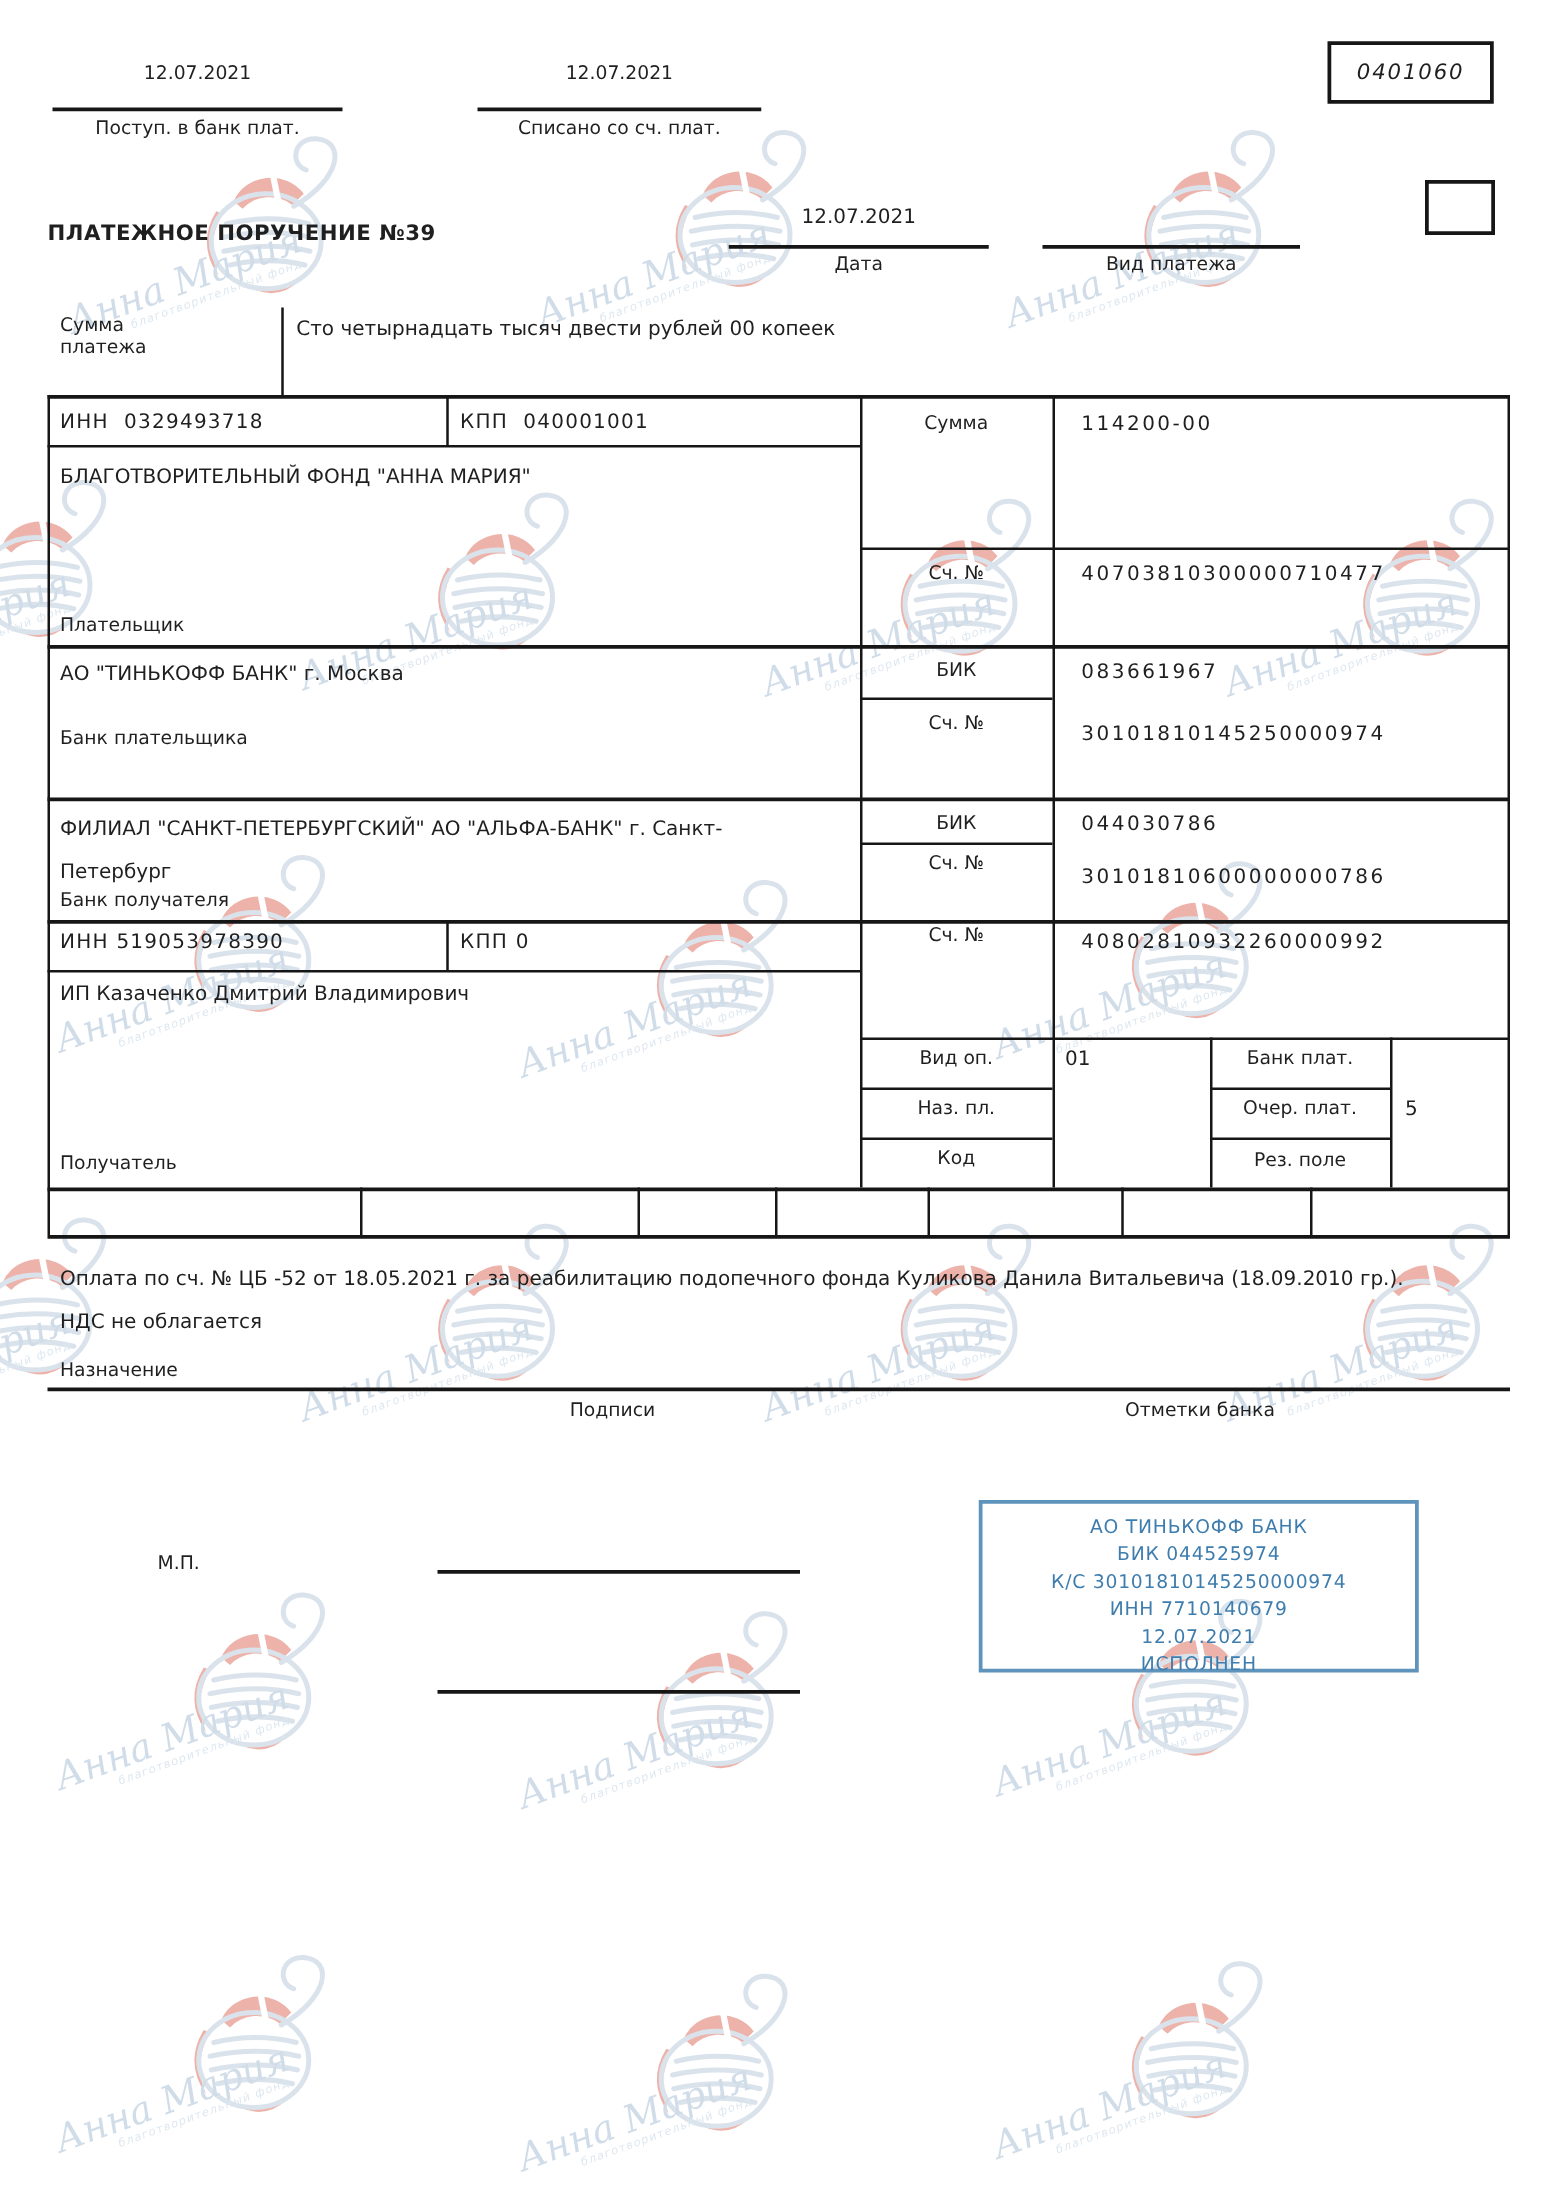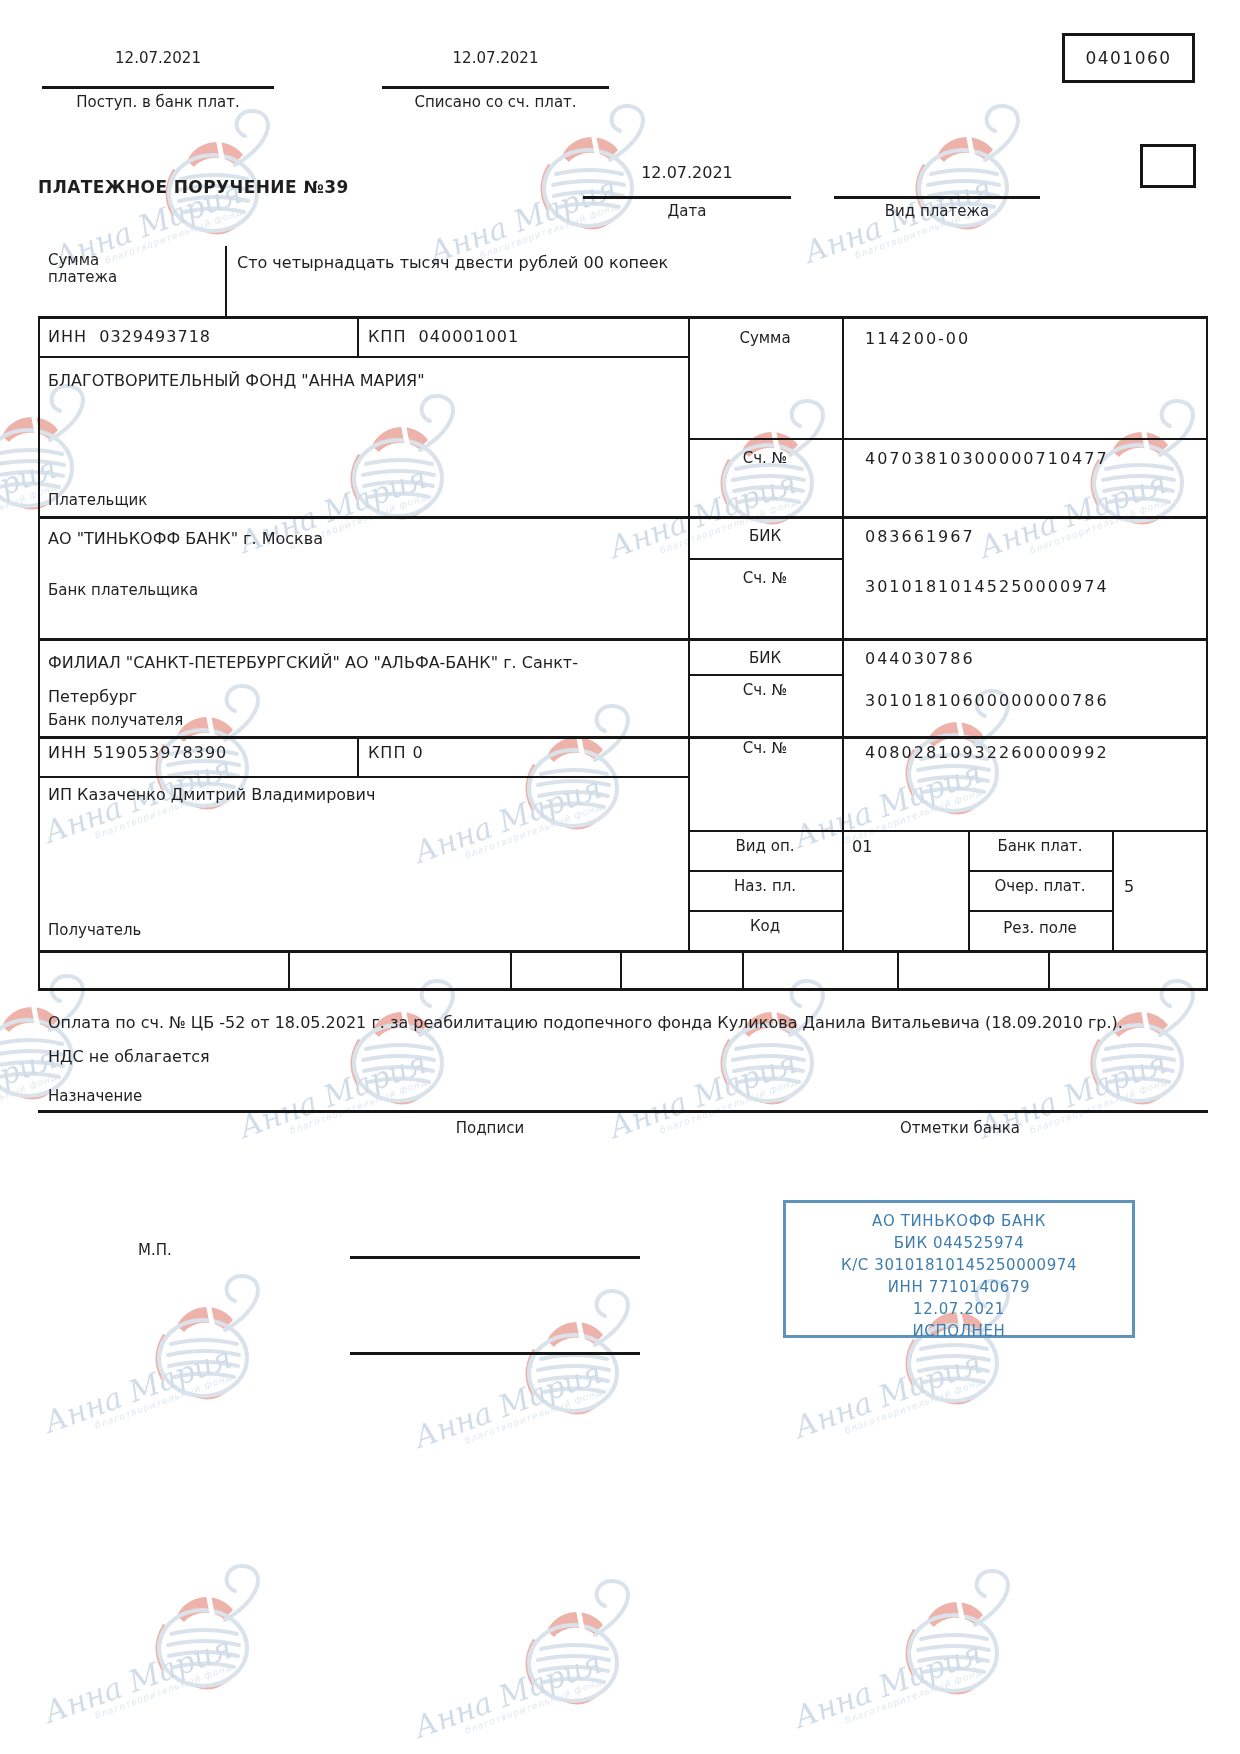--- a/index.html
+++ b/index.html
@@ -10,21 +10,21 @@
   .val{font-size:16px;}
   .sm{font-size:15px;}
   .title{font-size:17px;font-weight:bold;letter-spacing:.4px;}
   .num{letter-spacing:2px;margin-left:13px;}
   .sp1{letter-spacing:1px;}
   .ctr{text-align:center;}
   .hl{position:absolute;height:3px;background:#161616;}
   .hl.thin{height:2px;}
   .vl{position:absolute;width:2px;background:#161616;}
   .box{position:absolute;border:3px solid #161616;}
-  .formcode{font-size:17px;letter-spacing:1.5px;display:flex;align-items:center;justify-content:center;}
+  .formcode{font-size:17px;letter-spacing:1.5px;display:flex;align-items:center;justify-content:center;font-style:italic;}
   
   .wm{position:absolute;opacity:.5;pointer-events:none;}
   .wm-svg{position:absolute;left:40px;top:0;}
   .wm-text{position:absolute;left:-45px;top:98px;transform:rotate(-20deg);width:220px;}
   .wm-script{font-family:"DejaVu Serif",serif;font-style:italic;font-size:30px;color:#a3bcd3;}
   .wm-sub{display:block;margin-left:46px;margin-top:-3px;font-size:9px;letter-spacing:1px;
           font-style:italic;color:#bdd0e0;}
   
   .stamp{position:absolute;left:783px;top:1200px;width:352px;height:138px;
          border:3px solid #5e93bb;color:#3e7dad;text-align:center;font-size:15px;
@@ -272,21 +272,21 @@
   <div class="t sm ctr" style="left:968px;top:878px;width:144px">Очер. плат.</div>
   <div class="t val" style="left:1124px;top:878px">5</div>
   <div class="t sm ctr" style="left:688px;top:918px;width:154px">Код</div>
   <div class="t sm ctr" style="left:968px;top:920px;width:144px">Рез. поле</div>
 
   <div class="t val wrap" style="left:48px;top:1006px;width:1075px;line-height:34px">Оплата по сч. № ЦБ -52 от 18.05.2021 г. за реабилитацию подопечного фонда Куликова Данила Витальевича (18.09.2010 гр.). НДС не облагается</div>
   <div class="t sm" style="left:48px;top:1088px">Назначение</div>
 
   <div class="t sm ctr" style="left:390px;top:1120px;width:200px">Подписи</div>
   <div class="t sm ctr" style="left:860px;top:1120px;width:200px">Отметки банка</div>
-  <div class="t sm" style="left:138px;top:1242px">М.П.</div>
+  <div class="t sm" style="left:126px;top:1242px">М.П.</div>
   <div class="hl" style="left:350px;top:1256px;width:290px"></div>
   <div class="hl" style="left:350px;top:1352px;width:290px"></div>
 
   <div class="stamp">
     <div>АО ТИНЬКОФФ БАНК</div>
     <div>БИК 044525974</div>
     <div>К/С 30101810145250000974</div>
     <div>ИНН 7710140679</div>
     <div>12.07.2021</div>
     <div>ИСПОЛНЕН</div>

